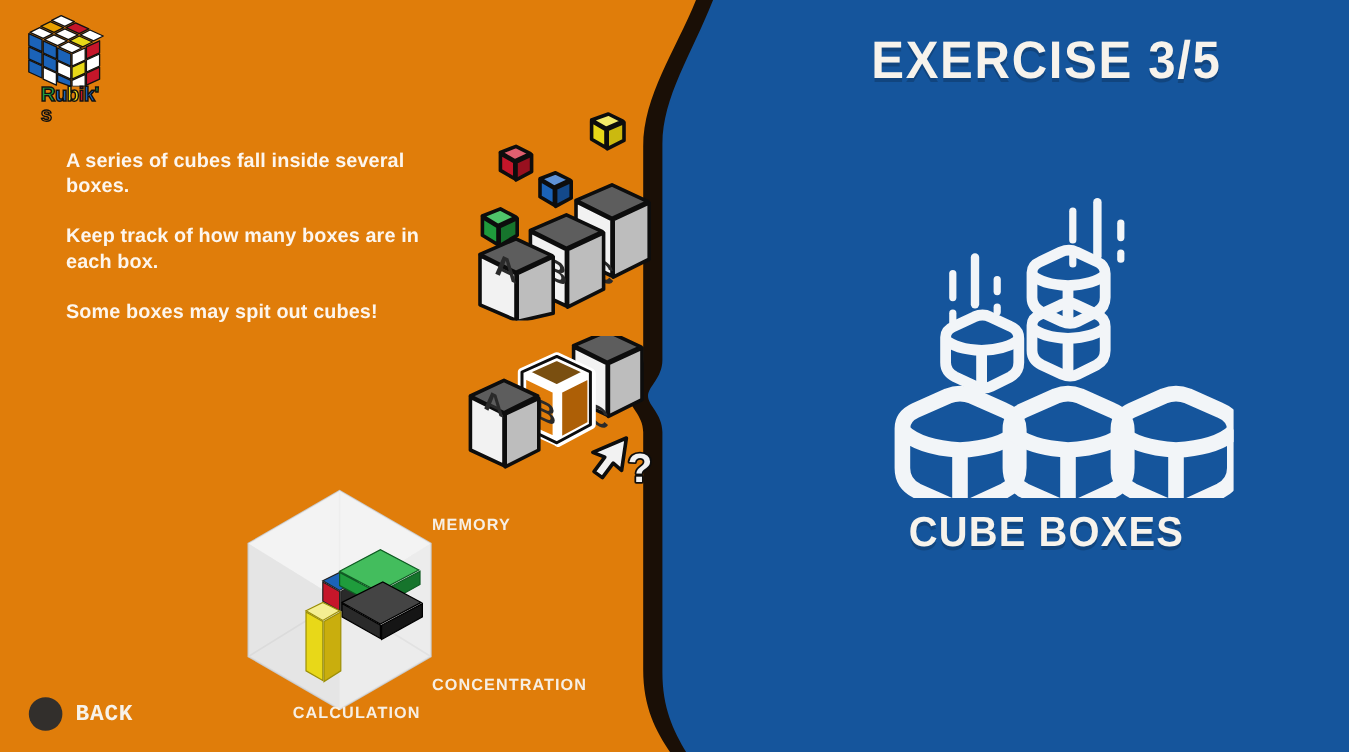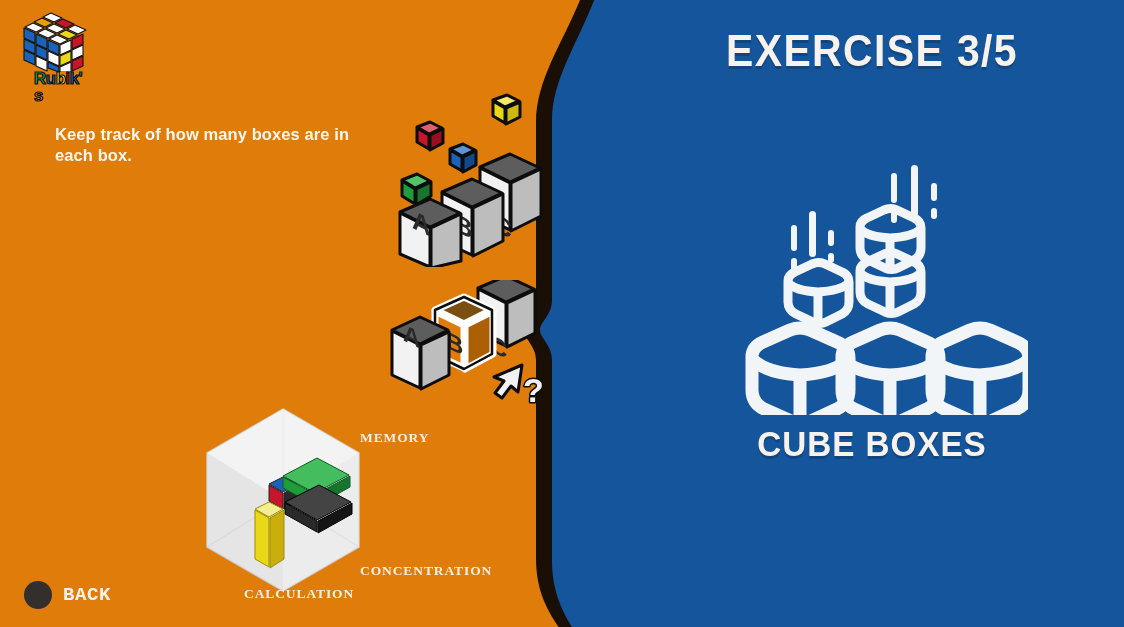--- a/index.html
+++ b/index.html
@@ -66,21 +66,20 @@
   .illus-2 { position: absolute; left: 382px; top: 280px; width: 180px; height: 130px; }
 
   
   .hex-chart { position: absolute; left: 203px; top: 405px; width: 160px; height: 190px; }
   .skill-label {
     position: absolute;
     color: #f7efe4;
     font-weight: bold;
     font-size: 13.5px;
     letter-spacing: 0.9px;
-    font-family: Liberation Serif, serif;
   }
   .skill-memory        { left: 360px; top: 430px; }
   .skill-concentration { left: 360px; top: 535px; margin-top: 28px; }
   .skill-calculation   { left: 244px; top: 586px; }
 
   
   .btn-row {
     position: absolute;
     display: flex;
     align-items: center;
@@ -205,21 +204,23 @@
             <polygon points="54,51 65,46 65,56 54,61" fill="#c5162a"></polygon>
           </g>
         </g>
       </svg>
       <div class="logo-word">
         <span style="color:#1f9c3c;-webkit-text-stroke:1.2px #111;">R</span><span style="color:#1b63b8;-webkit-text-stroke:1.2px #111;">u</span><span style="color:#e8d818;-webkit-text-stroke:1.2px #111;">b</span><span style="color:#c5162a;-webkit-text-stroke:1.2px #111;">i</span><span style="color:#1b63b8;-webkit-text-stroke:1.2px #111;">k</span><span style="color:#1f9c3c;-webkit-text-stroke:1.2px #111;">'</span><span style="color:#e07d0a;-webkit-text-stroke:1.2px #111;">s</span>
       </div>
     </div>
 
     <div class="instructions">
+      <p>A series of cubes fall inside several boxes.</p>
       <p>Keep track of how many boxes are in each box.</p>
+      <p>Some boxes may spit out cubes!</p>
     </div>
 
     <div class="illus-1">
       <svg width="170" height="175" viewBox="0 0 170 175">
         <g stroke="#0d0d0d" stroke-width="3" stroke-linejoin="round">
 
           <g>
             <polygon points="101,8 115,3 127,9 113,15" fill="#f2ea6a"></polygon>
             <polygon points="101,9 113,16 113,31 101,24" fill="#e8d818"></polygon>
             <polygon points="114,16 128,10 128,25 114,32" fill="#cbb90f"></polygon>

